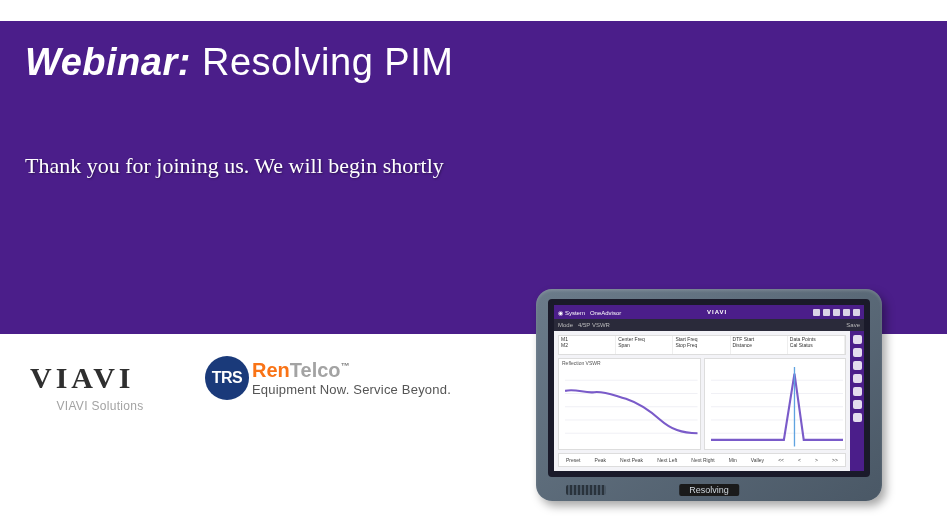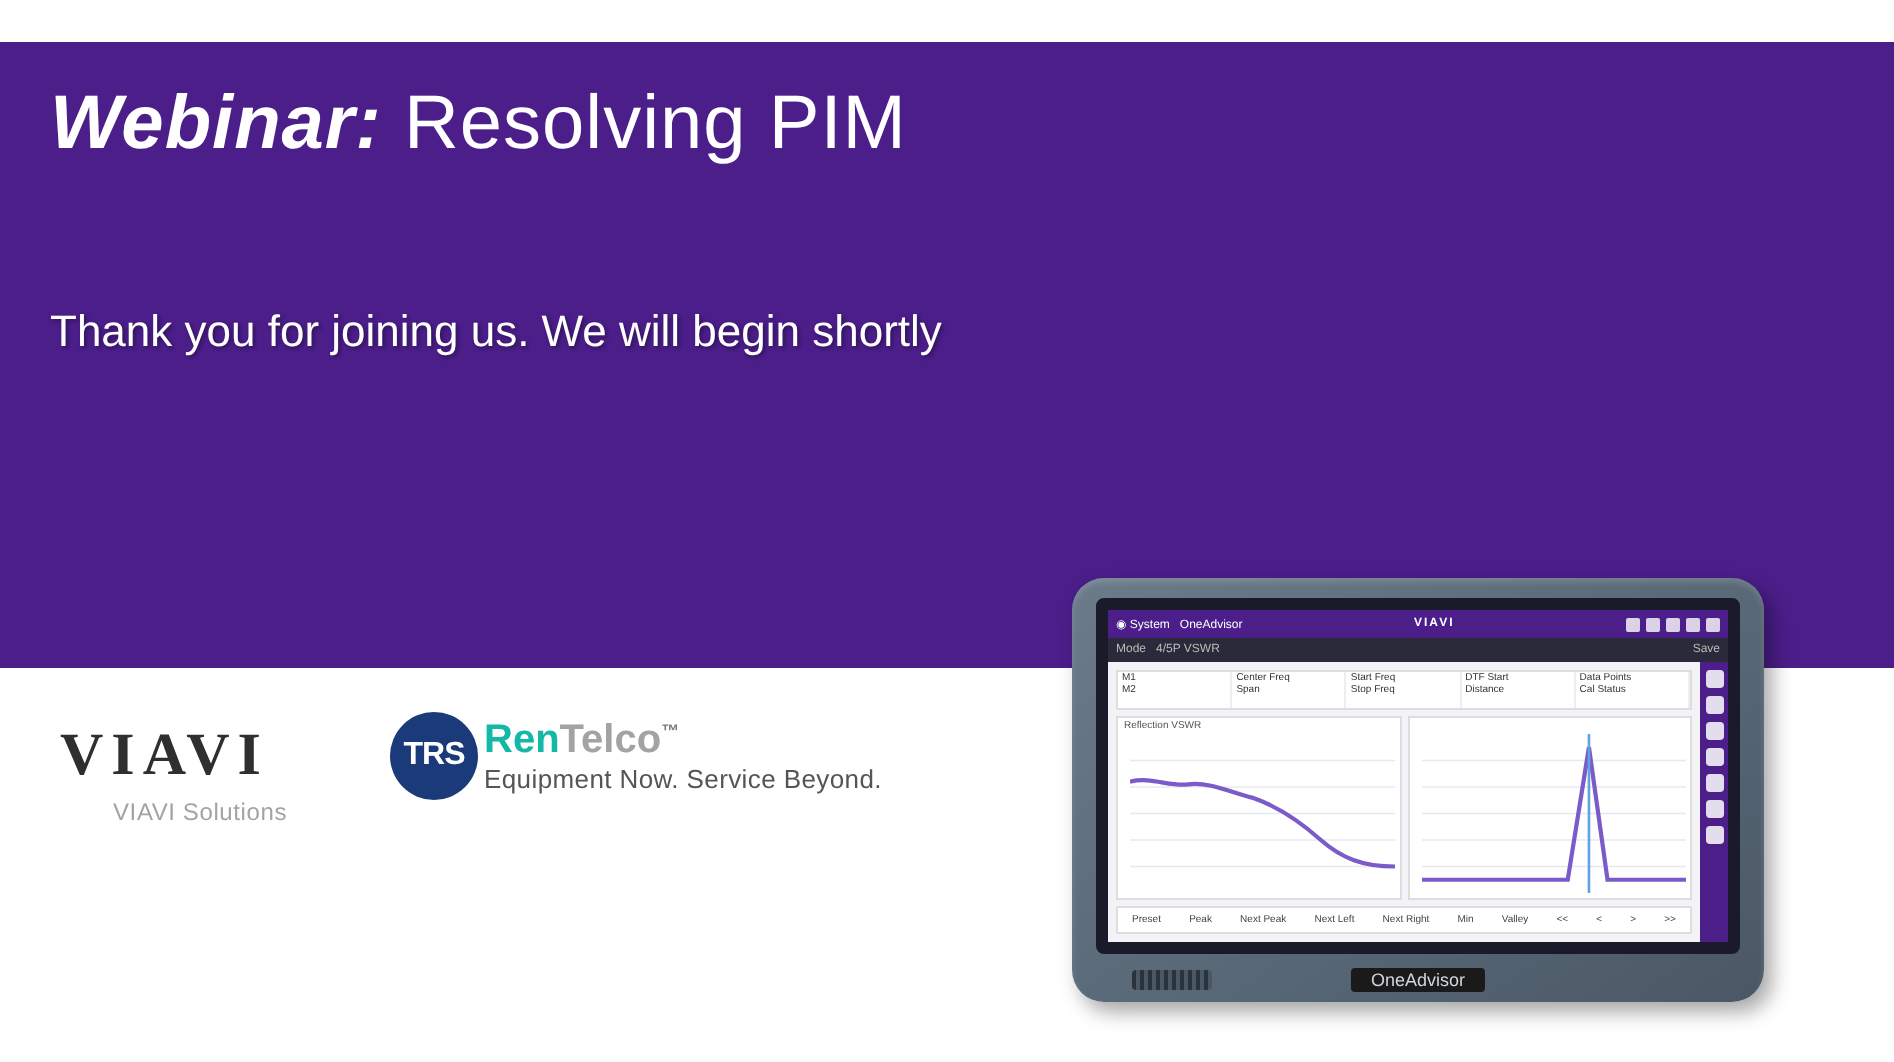--- a/index.html
+++ b/index.html
@@ -20,21 +20,21 @@
   .title .prefix { font-style: italic; font-weight: 600; }
   .body-text {
     position: absolute;
     left: 25px; top: 130px;
     width: 780px;
     color: #ffffff;
     font-size: 22px;
     line-height: 1.4;
     text-shadow: 1px 1px 2px rgba(0,0,0,0.4);
   }
-  .body-text p { margin-bottom: 18px; }
+  .body-text p { margin-bottom: 18px; font-family: Liberation Serif, serif; }
   .lower-band {
     position: absolute;
     left: 0; right: 0; bottom: 0;
     height: 205px;
     background: #ffffff;
   }
   
   .viavi-logo {
     position: absolute;
     left: 30px; top: 340px;
@@ -50,42 +50,42 @@
   .viavi-sub {
     font-size: 12px;
     color: #a3a3a3;
     margin-top: 4px;
     letter-spacing: 0.3px;
     text-align: center;
   }
   
   .trs-logo {
     position: absolute;
-    left: 195px; top: 335px;
+    left: 205px; top: 335px;
     display: flex;
     align-items: center;
   }
   .trs-circle {
     width: 44px; height: 44px;
     border-radius: 50%;
     background: #1a3a7a;
     color: #ffffff;
     font-size: 16px;
     font-weight: 700;
     display: flex;
     align-items: center;
     justify-content: center;
     letter-spacing: -0.5px;
   }
   .trs-text { margin-left: 3px; }
   .trs-main {
     font-size: 20px;
     font-weight: 600;
   }
-  .trs-ren { color: #14b8a6; }
+  .trs-ren { color: #f97316; }
   .trs-telco { color: #a3a3a3; }
   .trs-tm { font-size: 9px; color: #7a7a7a; vertical-align: super; }
   .trs-sub {
     font-size: 13px;
     color: #555555;
     letter-spacing: 0.2px;
   }
   
   .device {
     position: absolute;
@@ -268,16 +268,16 @@
             <span>Valley</span>
             <span>&lt;&lt;</span>
             <span>&lt;</span>
             <span>&gt;</span>
             <span>&gt;&gt;</span>
           </div>
         </div>
       </div>
     </div>
     <div class="dev-grill"></div>
-    <div class="dev-label">OneAdvisor</div>
+    <div class="dev-label">Resolving</div>
   </div>
 
 </div>
 
 </body></html>

